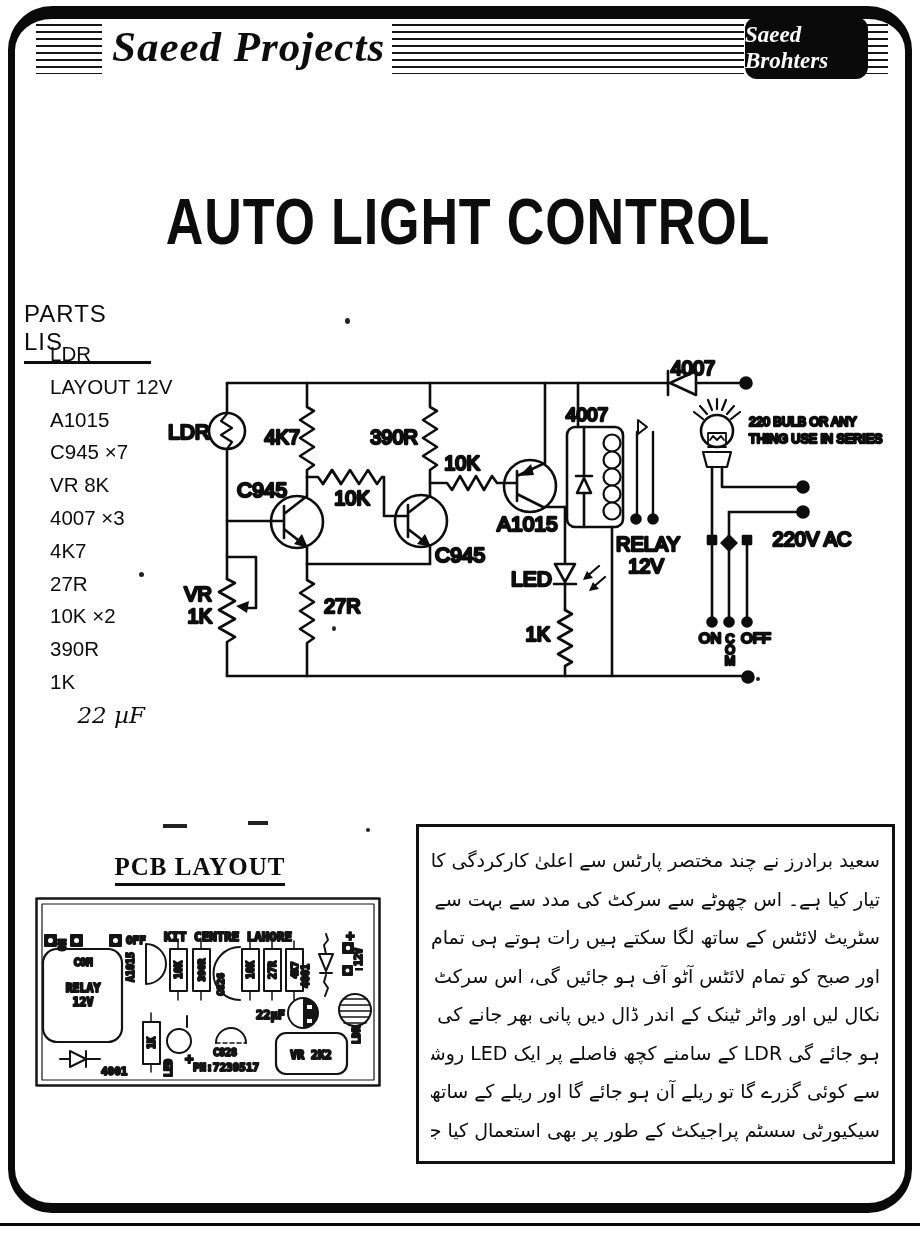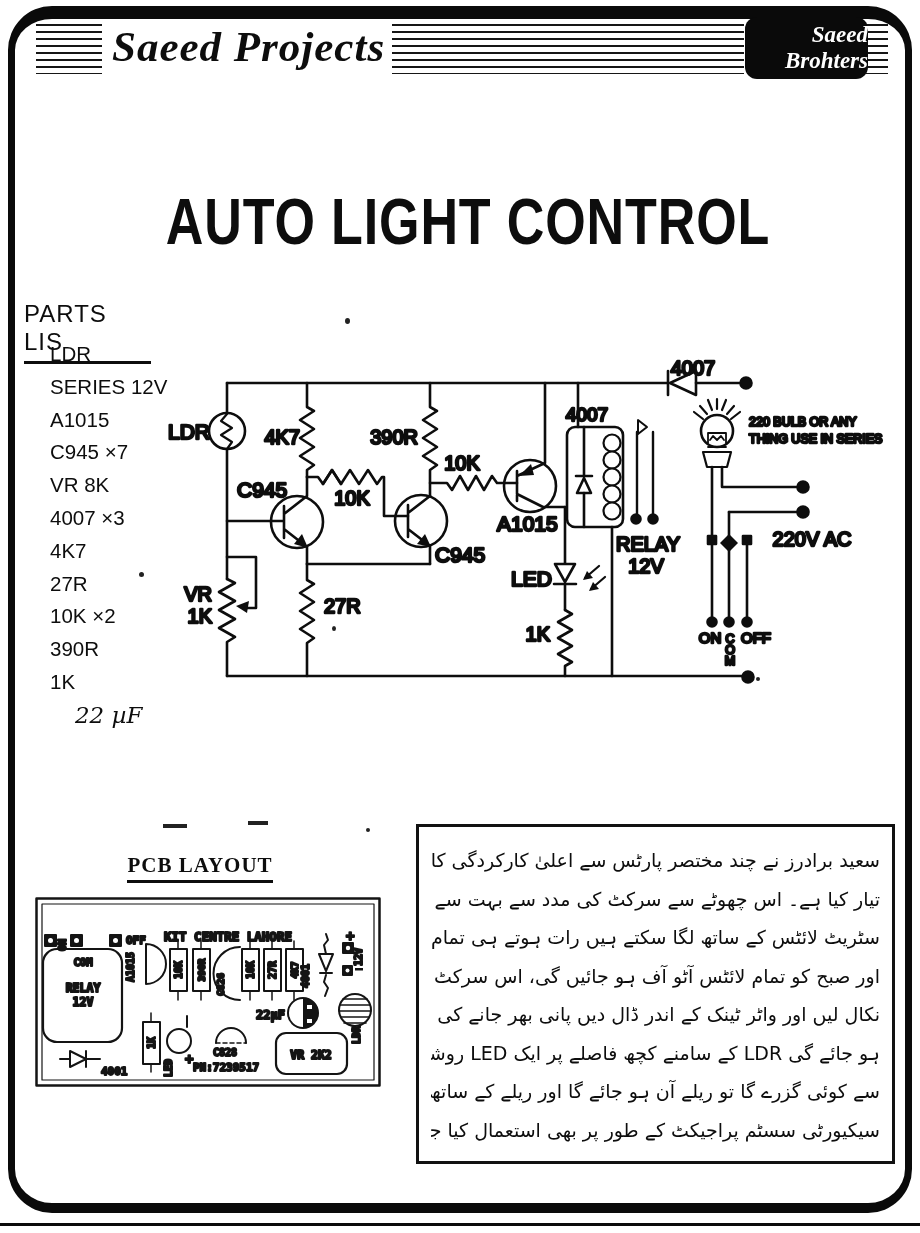--- a/index.html
+++ b/index.html
@@ -11,38 +11,38 @@
          border-width:13px 7px 10px 7px;border-radius:44px;}
   .bottom-rule{left:0;right:0;top:1223px;height:3px;background:#0a0a0a;}
   
   .hlines{background:repeating-linear-gradient(to bottom,#161616 0 2.4px,transparent 2.4px 7px);}
   .lines-left{left:36px;top:24px;width:66px;height:50px;}
   .lines-mid{left:392px;top:24px;width:352px;height:50px;}
   .lines-right{left:866px;top:24px;width:22px;height:50px;}
   .brand{left:112px;top:22px;font-family:"Liberation Serif",serif;
          font-style:italic;font-weight:bold;font-size:43px;letter-spacing:1px;}
   .badge{left:745px;top:17px;width:123px;height:62px;background:#0a0a0a;color:#fff;
-         border-radius:12px;text-align:right;font-family:"Liberation Serif",serif;
+         border-radius:12px;text-align:left;font-family:"Liberation Serif",serif;
          font-style:italic;font-weight:bold;font-size:23px;line-height:26px;padding-top:5px;
          box-sizing:border-box;}
   
   .title{left:16px;top:184px;width:904px;text-align:center;font-size:62px;font-weight:bold;
          letter-spacing:1px;transform:scale(0.84,1.06);transform-origin:center top;white-space:nowrap;}
   
   .parts-head{left:24px;top:300px;font-size:24px;letter-spacing:1px;border-bottom:3.5px solid #0d0d0d;
               padding-bottom:5px;width:127px;}
   .parts{left:50px;top:338px;list-style:none;margin:0;padding:0;font-size:20.5px;}
   .parts li{height:32.8px;line-height:32.8px;}
   .parts li.hand{font-family:"DejaVu Serif",serif;font-style:italic;font-size:23px;text-align:center;}
   
   svg text{font-family:"Liberation Sans",sans-serif;fill:#0d0d0d;}
   svg .pcb-t{font-family:"DejaVu Sans Mono",monospace;font-weight:bold;fill:#141414;}
   
   .pcb-head{left:100px;top:853px;width:200px;text-align:center;font-family:"Liberation Serif",serif;
-            font-weight:bold;font-size:21px;letter-spacing:1px;}
+            font-weight:bold;font-size:25px;letter-spacing:1px;}
   .pcb-head span{border-bottom:3.5px solid #0d0d0d;padding-bottom:3px;}
   
   .urdu{left:416px;top:824px;width:479px;height:340px;border:3px solid #111;box-sizing:border-box;
         direction:rtl;padding:14px 12px 0 12px;font-family:"DejaVu Sans",sans-serif;}
   .urdu .uline{height:38.5px;line-height:38.5px;font-size:19px;text-align:right;white-space:nowrap;
                overflow:hidden;}
   .urdu .uline.center{text-align:center;}
   .speck{background:#222;border-radius:50%;}
   .dash{background:#222;}
 </style>
@@ -59,21 +59,21 @@
 <div class="abs badge">
   <div>Saeed</div>
   <div>Brohters</div>
 </div>
 
 <div class="abs title">AUTO LIGHT CONTROL</div>
 
 <div class="abs parts-head">PARTS LIS</div>
 <ul class="abs parts">
   <li>LDR</li>
-  <li>SERIES 12V</li>
+  <li>LAYOUT 12V</li>
   <li>A1015</li>
   <li>C945 ×7</li>
   <li>VR 8K</li>
   <li>4007 ×3</li>
   <li>4K7</li>
   <li>27R</li>
   <li>10K ×2</li>
   <li>390R</li>
   <li>1K</li>
   <li class="hand">22 µF</li>

